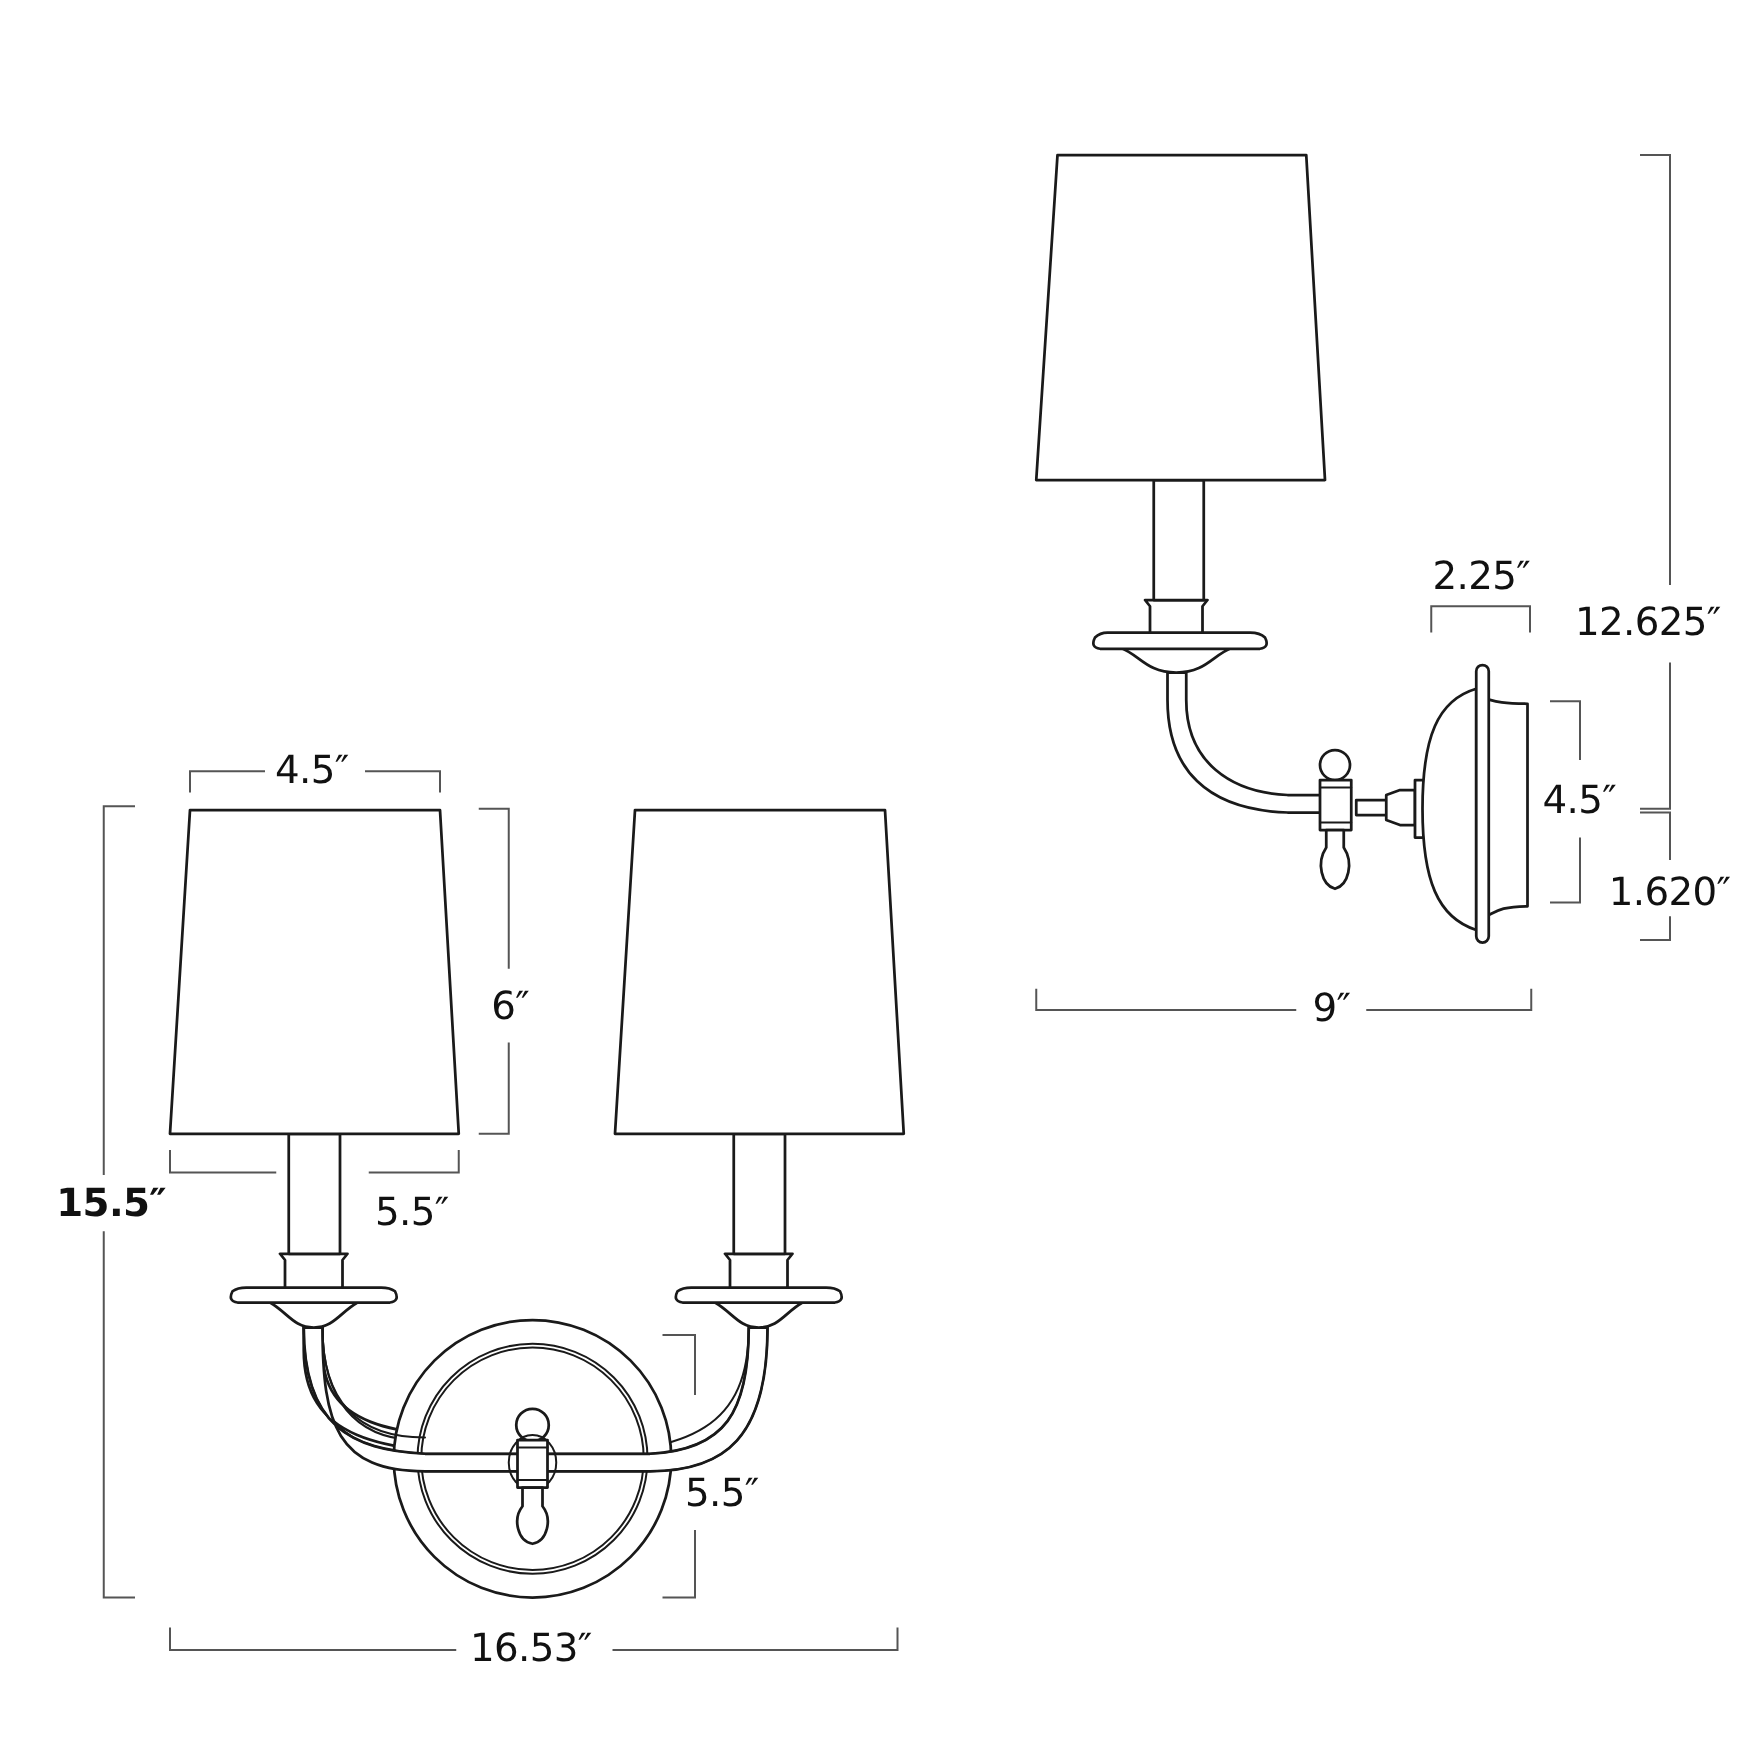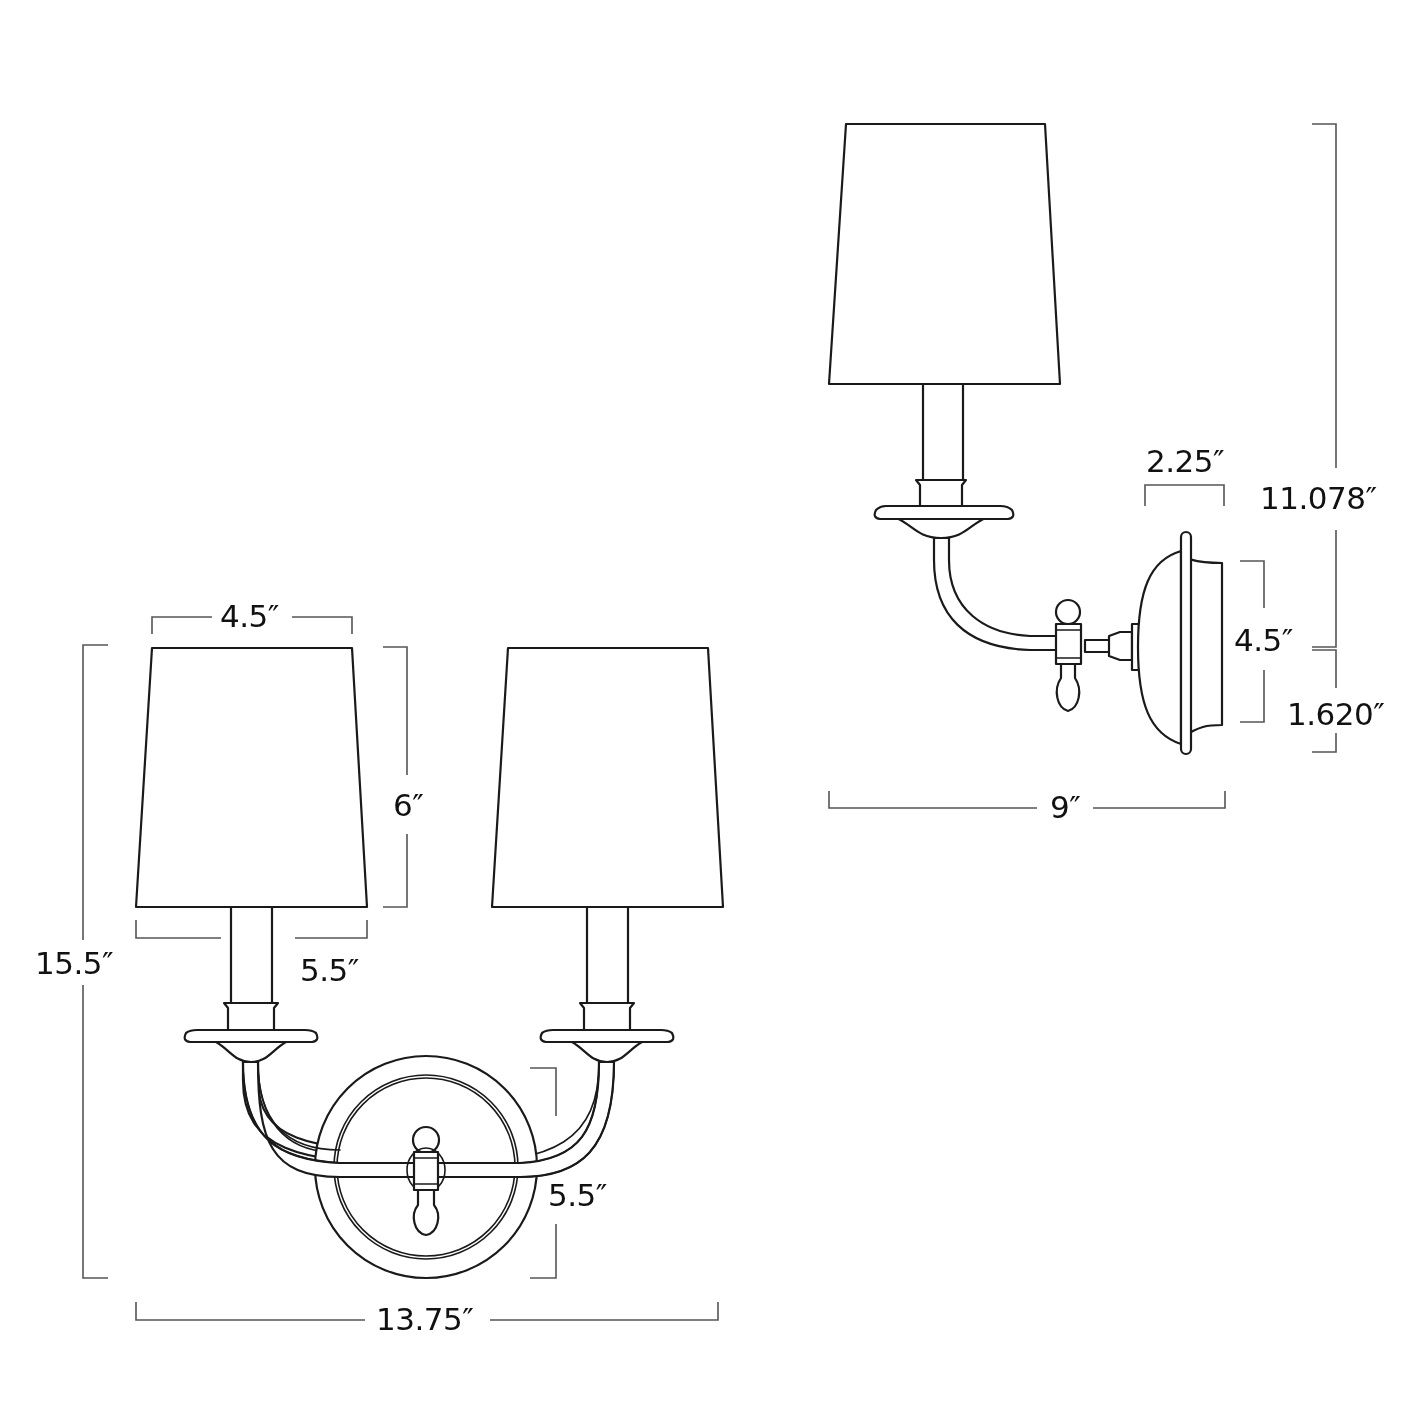--- a/index.html
+++ b/index.html
@@ -129,21 +129,21 @@
 
       <polyline class="dim" points="829,791 829,808 1037,808"></polyline>
       <polyline class="dim" points="1093,808 1225,808 1225,791"></polyline>
     </g>
   </g>
 </svg>
 
 <div class="label" style="left:220px; top:601px;">4.5″</div>
 <div class="label" style="left:393px; top:790px;">6″</div>
 <div class="label" style="left:300px; top:955px;">5.5″</div>
-<div class="label" style="left:35px; top:948px;">15.5″</div>
+<div class="label" style="left:45px; top:948px;font-weight:bold;">15.5″</div>
 <div class="label" style="left:548px; top:1180px;">5.5″</div>
-<div class="label" style="left:376px; top:1304px;">13.75″</div>
+<div class="label" style="left:376px; top:1304px;">16.53″</div>
 
 <div class="label" style="left:1146px; top:446px;">2.25″</div>
-<div class="label" style="left:1260px; top:483px;">11.078″</div>
+<div class="label" style="left:1260px; top:483px;">12.625″</div>
 <div class="label" style="left:1234px; top:625px;">4.5″</div>
 <div class="label" style="left:1287px; top:699px;">1.620″</div>
 <div class="label" style="left:1050px; top:792px;">9″</div>
 
 </body></html>

